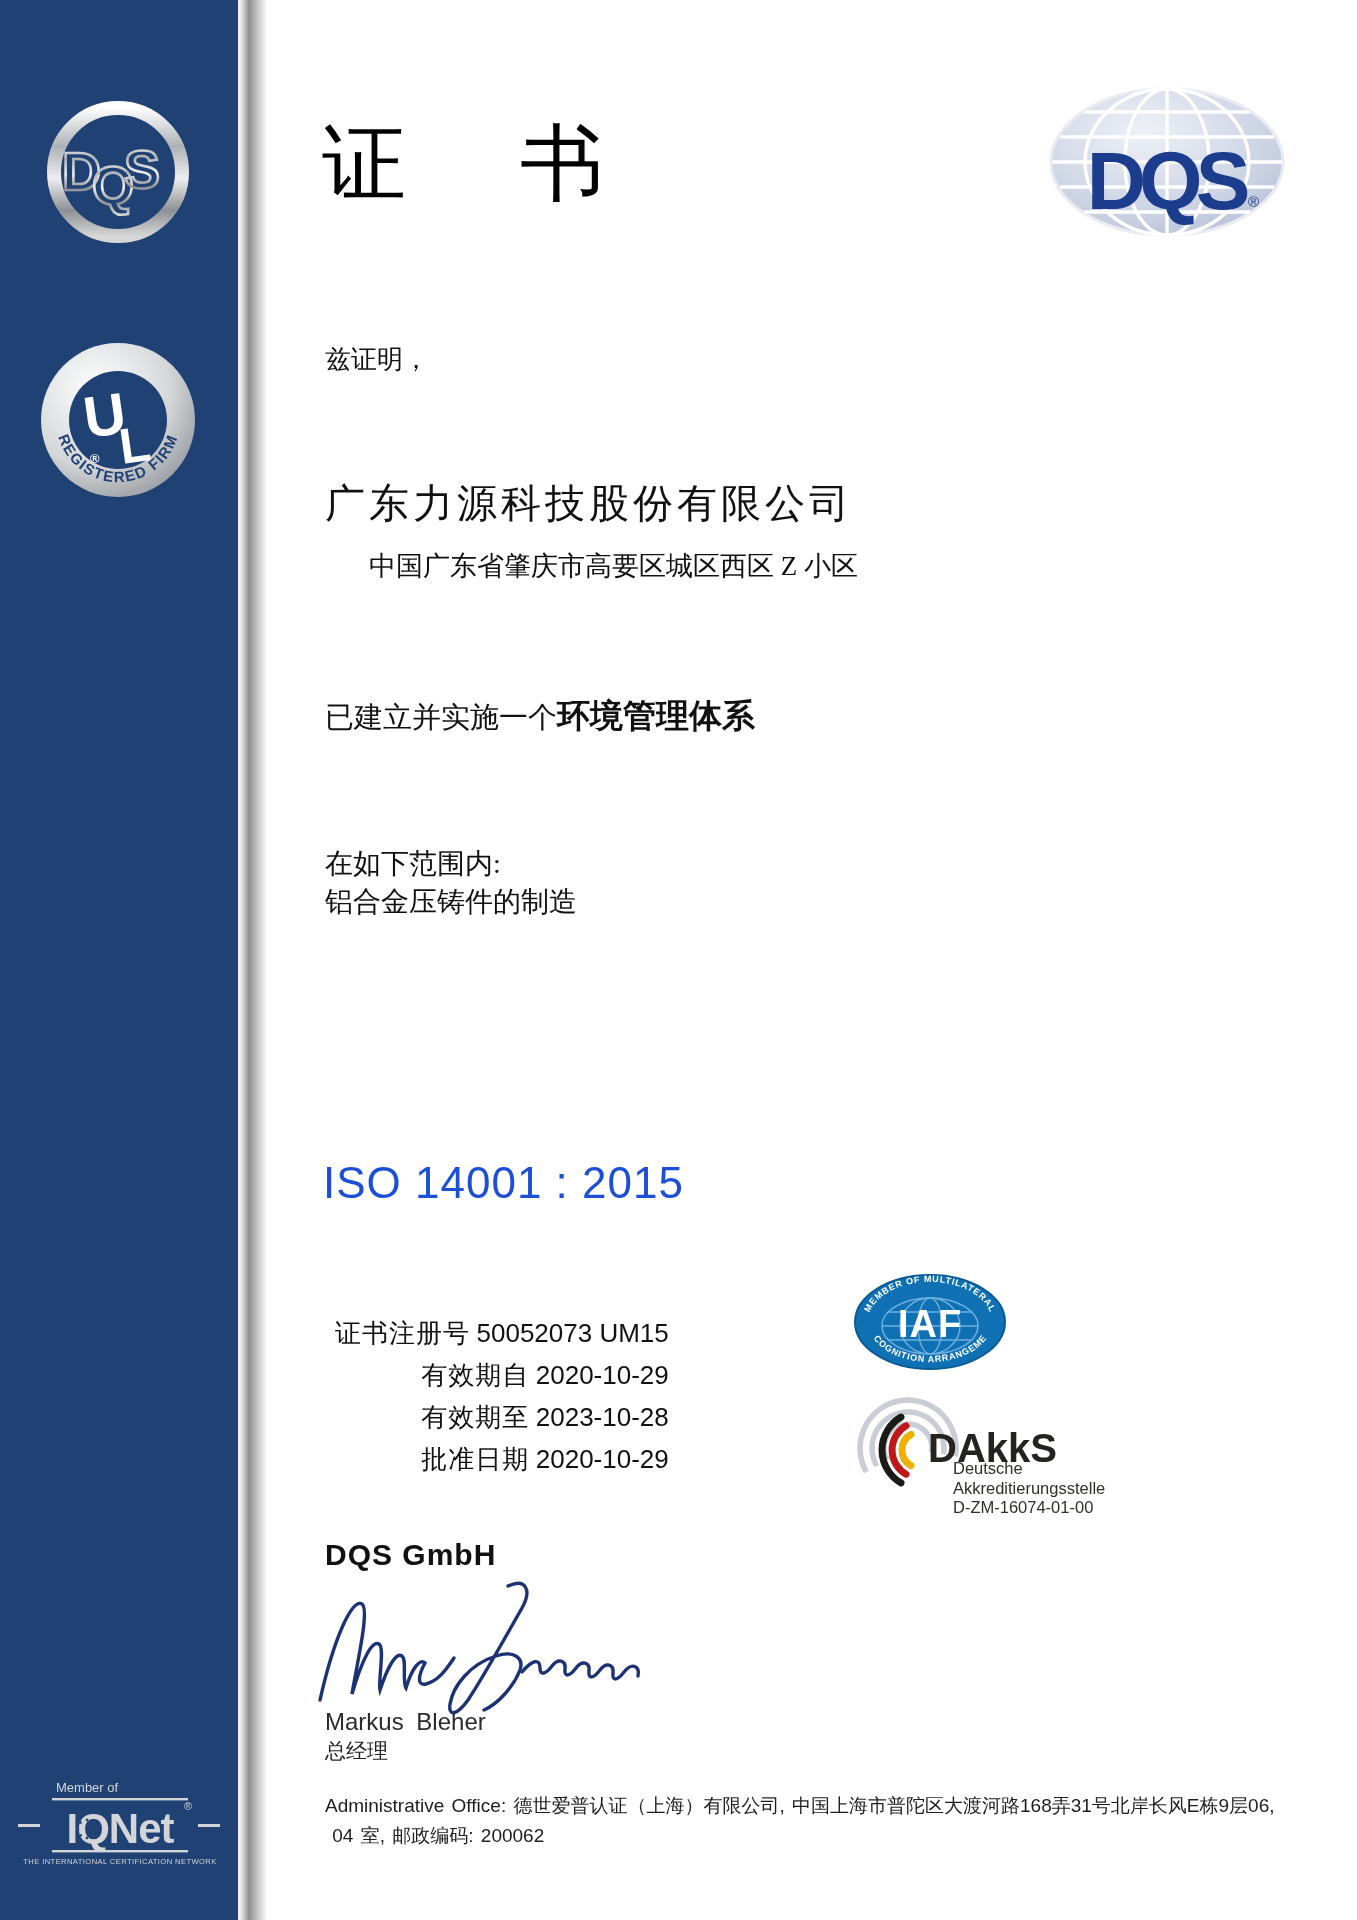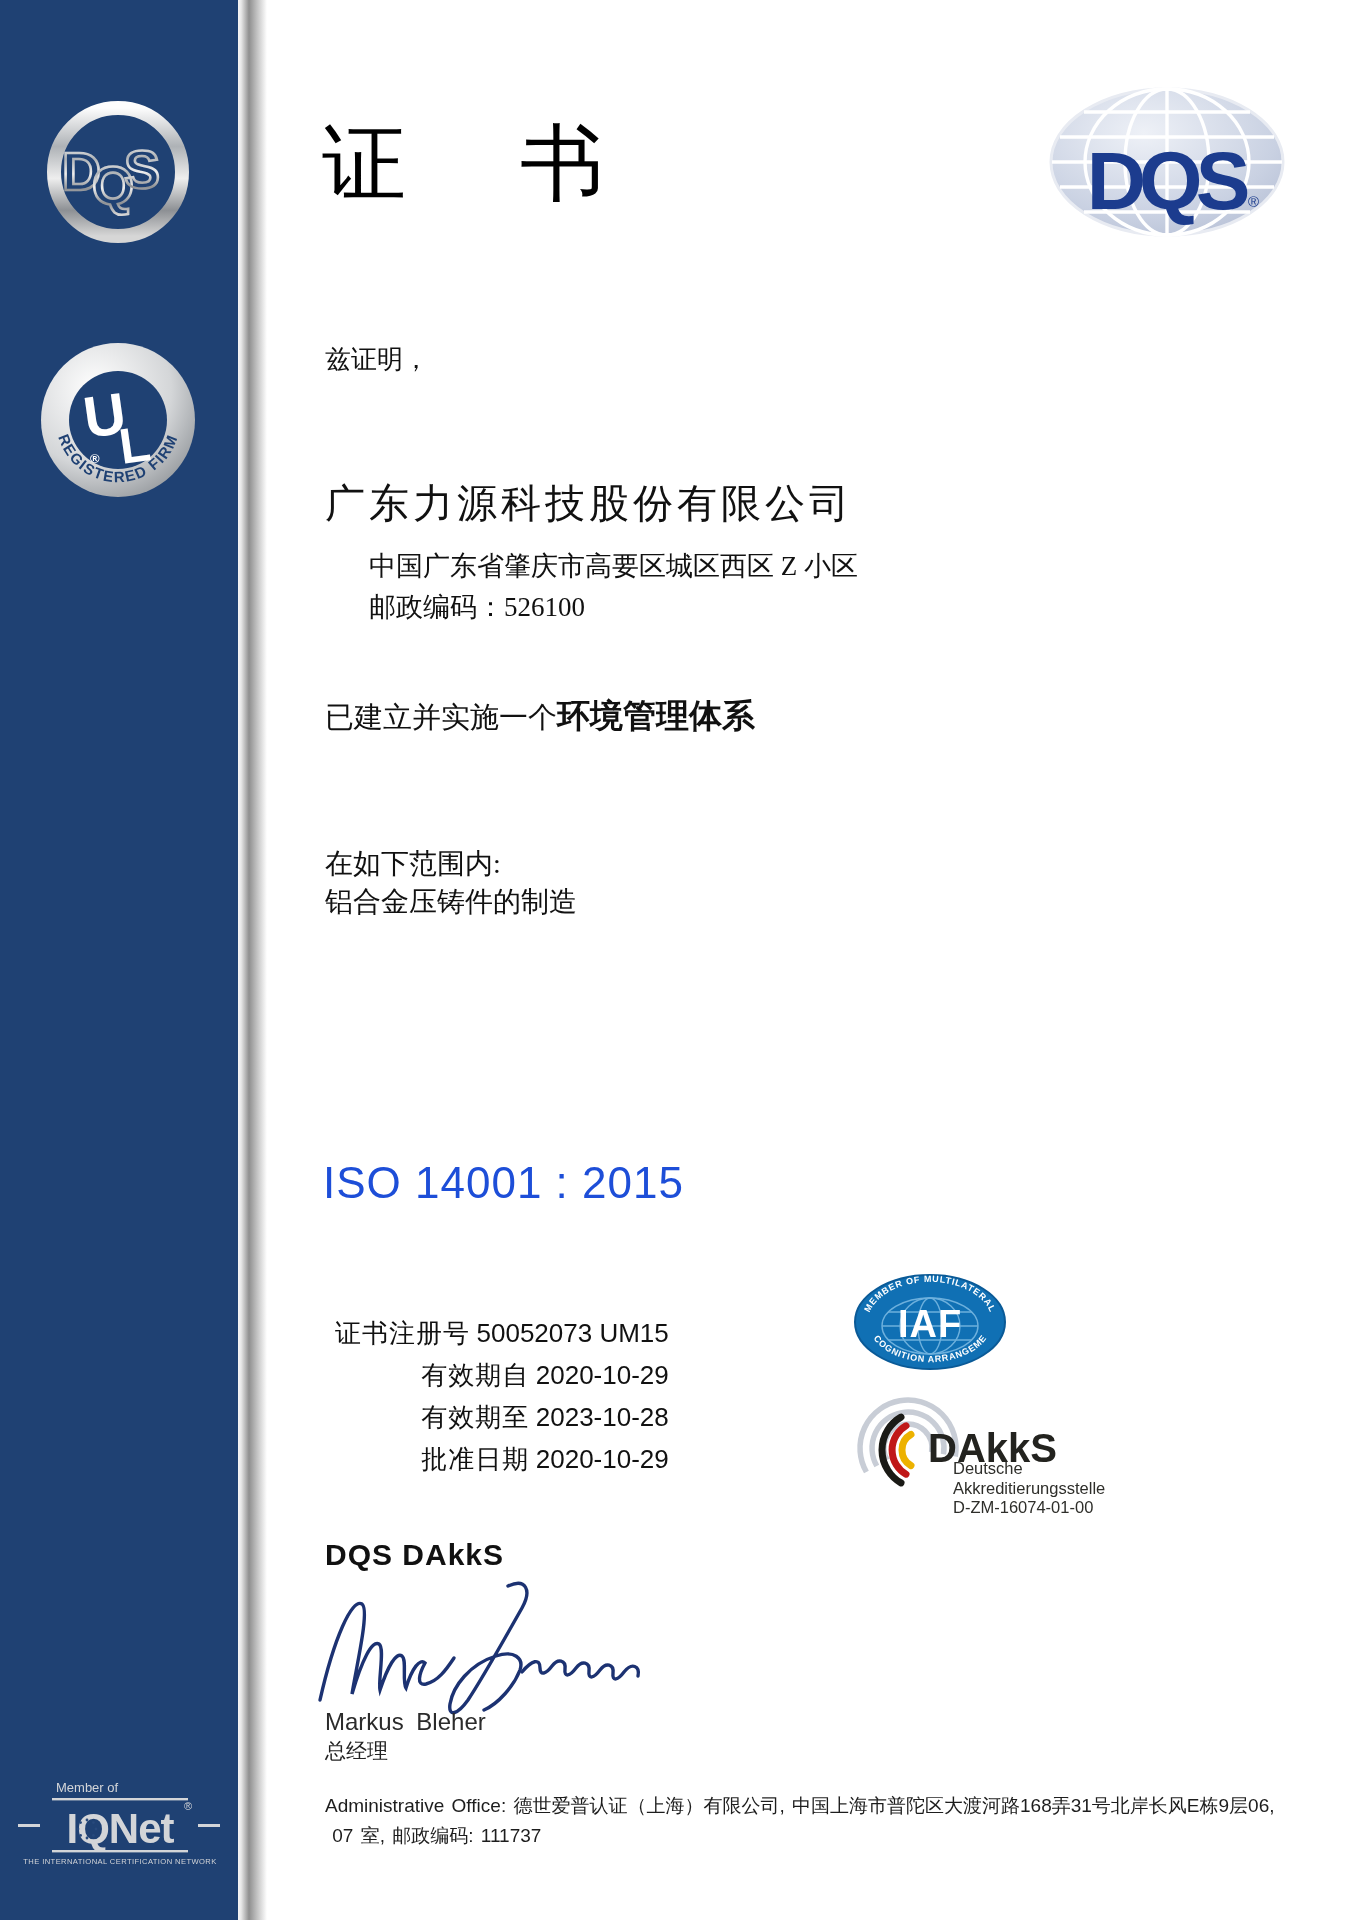--- a/index.html
+++ b/index.html
@@ -157,21 +157,20 @@
       <ellipse cx="127" cy="77" rx="82" ry="73"></ellipse>
     </g>
     <text x="125" y="124" text-anchor="middle" font-family="Liberation Sans, DejaVu Sans, sans-serif" font-weight="bold" font-size="82" letter-spacing="-7" fill="#1c3c8e">DQS</text>
     <text x="208" y="122" font-size="15" fill="#1c3c8e" font-family="Liberation Sans, DejaVu Sans, sans-serif">®</text>
   </svg>
 
   <div class="abs intro">兹证明，</div>
   <div class="abs company">广东力源科技股份有限公司</div>
   <div class="abs address">
     <div>中国广东省肇庆市高要区城区西区 Z 小区</div>
-    <div>邮政编码：526100</div>
   </div>
 
   <div class="abs system">
     <span>已建立并实施一个</span><span class="system-bold">环境管理体系</span>
   </div>
 
   <div class="abs scope">
     <div>在如下范围内:</div>
     <div>铝合金压铸件的制造</div>
   </div>
@@ -235,21 +234,21 @@
       <path d="M 61,44.4 A 18,18 0 0 0 61,75.6" stroke="#edb200"></path>
     </g>
     <g font-family="Liberation Sans, DejaVu Sans, sans-serif">
       <text x="78" y="72" font-size="40" font-weight="bold" fill="#23231f">DAkkS</text>
       <text x="103" y="84" font-size="16.5" fill="#2e2e2a">Deutsche</text>
       <text x="103" y="104" font-size="16.5" fill="#2e2e2a">Akkreditierungsstelle</text>
       <text x="103" y="123" font-size="16.5" fill="#2e2e2a">D-ZM-16074-01-00</text>
     </g>
   </svg>
 
-  <div class="abs issuer sans">DQS DAkkS</div>
+  <div class="abs issuer sans">DQS GmbH</div>
 
   <svg class="abs" style="left:300px;top:1568px" width="370" height="165" viewBox="0 0 370 165">
     <g fill="none" stroke="#1c3272" stroke-width="3.4" stroke-linecap="round">
       <path d="M 20,132 C 34,70 52,30 62,36 C 70,42 56,100 52,126
                C 62,92 72,72 79,76 C 85,80 78,112 80,122
                C 88,98 96,84 102,88 C 107,92 102,114 106,120
                C 112,100 120,90 125,95 C 119,106 116,118 126,116
                C 138,113 146,102 154,90"></path>
       <path d="M 208,18 C 226,10 232,22 222,40 C 206,68 184,108 168,132
                C 158,146 148,150 150,136 C 153,118 170,96 196,88
@@ -260,16 +259,16 @@
                C 306,94 314,96 313,105 C 312,114 318,112 324,104
                C 332,94 340,98 338,108"></path>
     </g>
   </svg>
 
   <div class="abs signer-name sans">Markus Bleher</div>
   <div class="abs signer-title">总经理</div>
 
   <div class="abs footer sans">
     <div>Administrative Office: 德世爱普认证（上海）有限公司, 中国上海市普陀区大渡河路168弄31号北岸长风E栋9层06,</div>
-    <div> 07 室, 邮政编码: 111737</div>
+    <div> 04 室, 邮政编码: 200062</div>
   </div>
 
 </div>
 
 </body></html>

